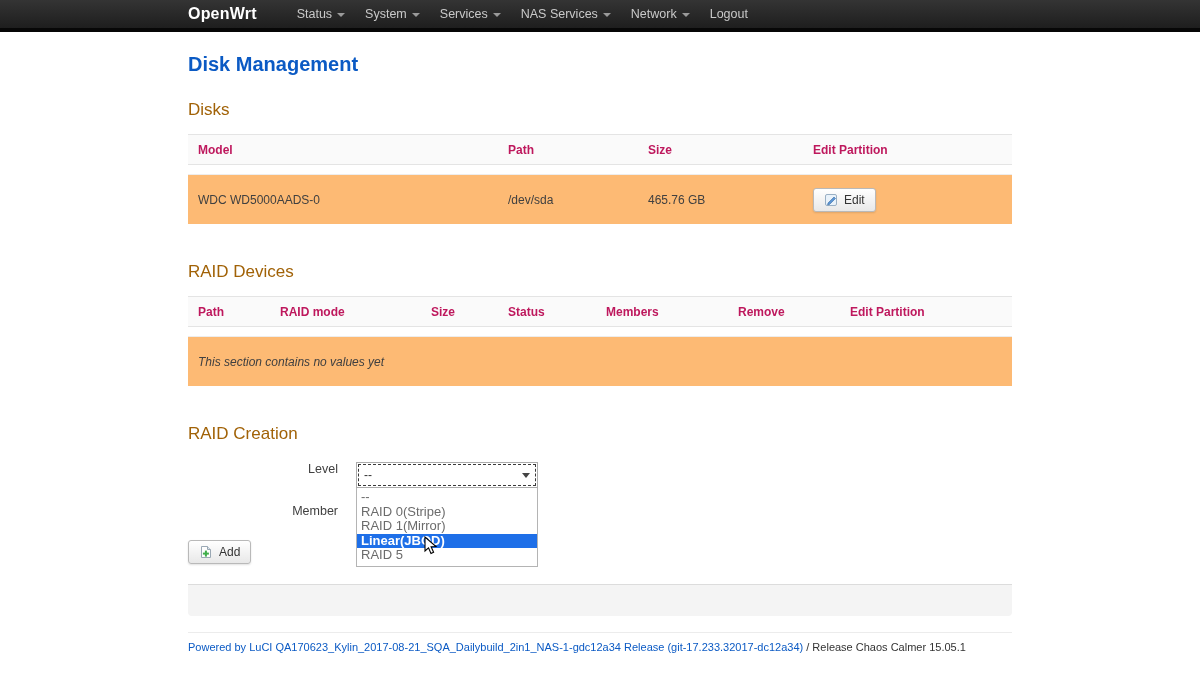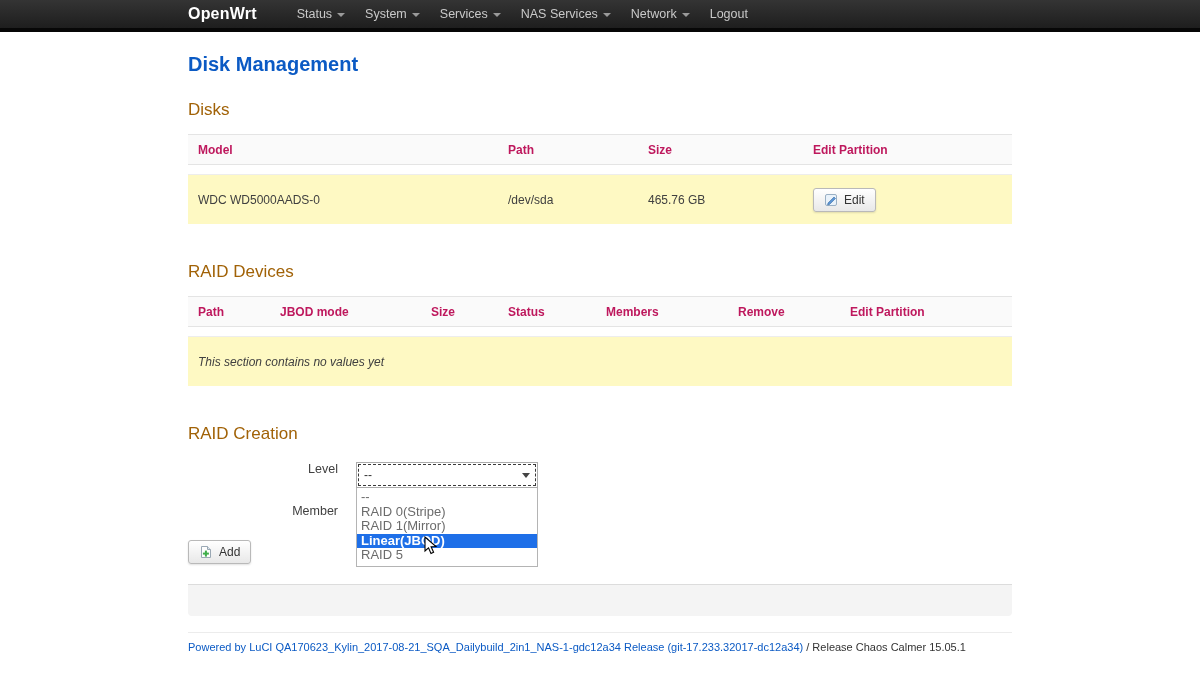--- a/index.html
+++ b/index.html
@@ -38,21 +38,21 @@
   .section { margin-bottom: 38px; }
 
   
   .tbl-head {
     display: flex; align-items: center; height: 31px;
     background: #fafafa; border-top: 1px solid #e4e4e4; border-bottom: 1px solid #e4e4e4;
     font-weight: bold; font-size: 12px; color: #be185d;
   }
   .tbl-row {
     display: flex; align-items: center; min-height: 50px;
-    background: #fef9c3; border-top: 1px solid #ededed; margin-top: 9px;
+    background: #fdba74; border-top: 1px solid #ededed; margin-top: 9px;
     font-size: 12px; color: #404040;
   }
   .cell { padding-left: 10px; }
   
   .d-c0 { width: 310px; } .d-c1 { width: 140px; } .d-c2 { width: 165px; } .d-c3 { flex: 1; }
   
   .r-c0 { width: 82px; } .r-c1 { width: 151px; } .r-c2 { width: 77px; }
   .r-c3 { width: 98px; } .r-c4 { width: 132px; } .r-c5 { width: 112px; } .r-c6 { flex: 1; }
   .empty-row { font-style: italic; font-size: 12px; }
 
@@ -158,21 +158,21 @@
           <span>Edit</span>
         </button>
       </span>
     </div>
   </div>
 
   <div class="section">
     <h3 class="section-heading">RAID Devices</h3>
     <div class="tbl-head">
       <span class="cell r-c0">Path</span>
-      <span class="cell r-c1">JBOD mode</span>
+      <span class="cell r-c1">RAID mode</span>
       <span class="cell r-c2">Size</span>
       <span class="cell r-c3">Status</span>
       <span class="cell r-c4">Members</span>
       <span class="cell r-c5">Remove</span>
       <span class="cell r-c6">Edit Partition</span>
     </div>
     <div class="tbl-row">
       <span class="cell empty-row">This section contains no values yet</span>
     </div>
   </div>

